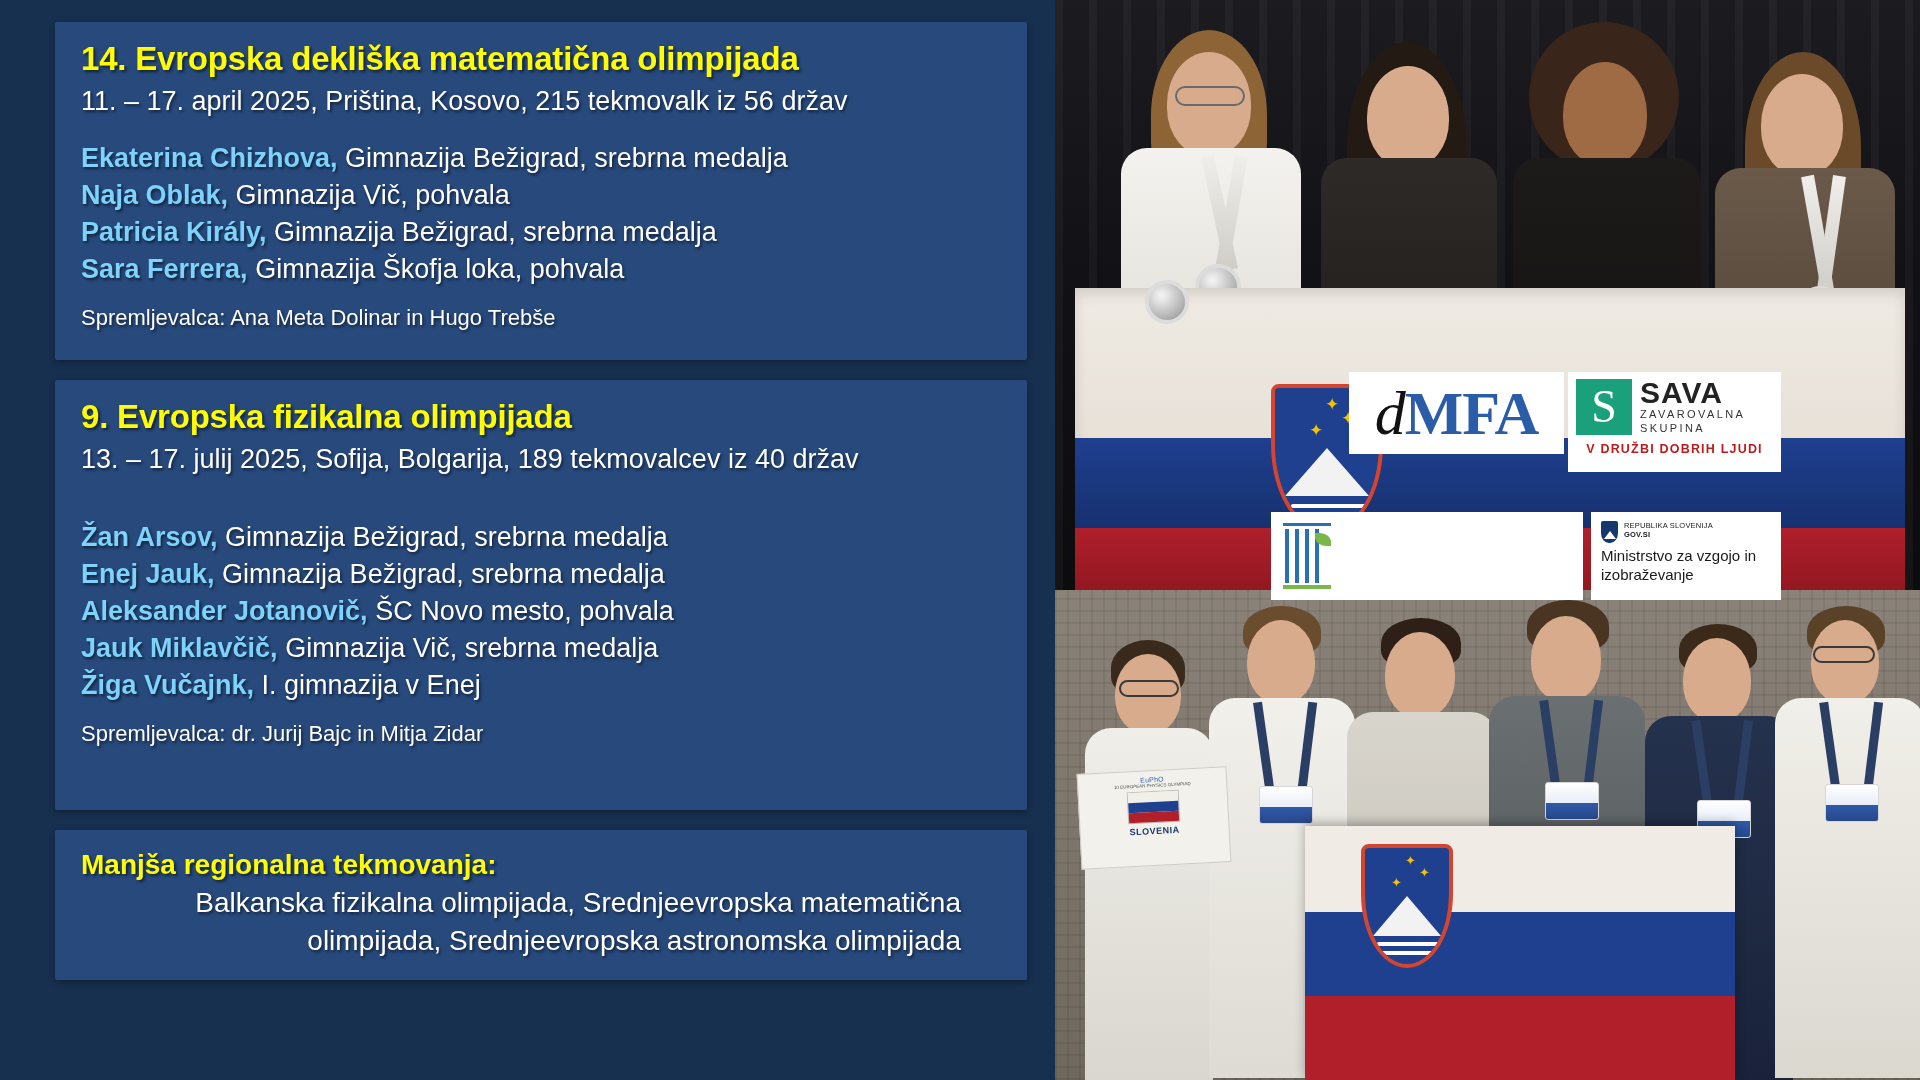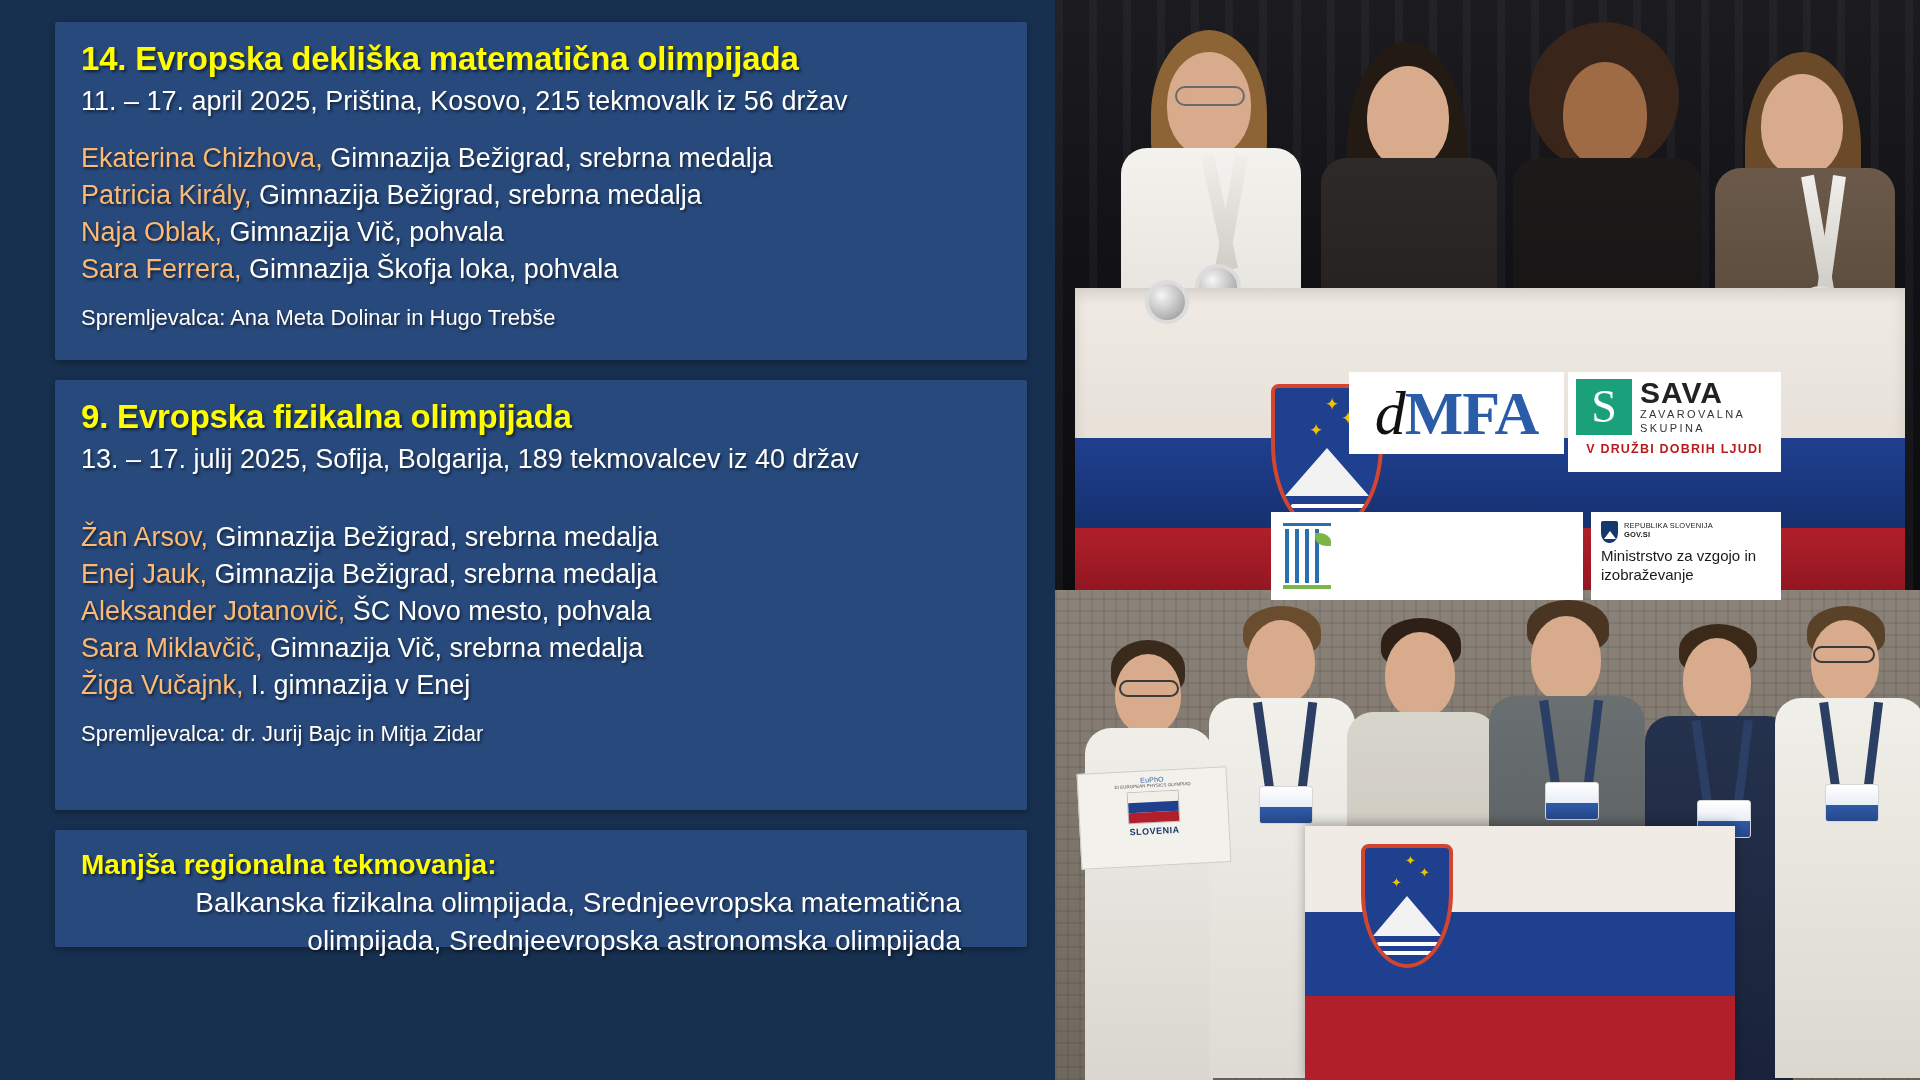--- a/index.html
+++ b/index.html
@@ -52,22 +52,22 @@
 
   .entries { margin-top: 22px; }
   .entry {
     font-size: 27px;
     line-height: 1.37;
     color: #ffffff;
     text-shadow: 1.5px 1.5px 3px rgba(0,0,0,.55);
     white-space: nowrap;
   }
   .entry .nm {
-    color: #fdba74;
-    font-weight: normal;
+    color: #7dd3fc;
+    font-weight: bold;
   }
   .escort {
     margin-top: 16px;
     font-size: 22px;
     color: #ffffff;
     line-height: 1.3;
     text-shadow: 1.5px 1.5px 3px rgba(0,0,0,.55);
     white-space: nowrap;
   }
 
@@ -296,24 +296,24 @@
 
     <div class="panel" id="panel-math" style="height:338px;">
       <div class="panel-title">14. Evropska dekliška matematična olimpijada</div>
       <div class="panel-sub">11. – 17. april 2025, Priština, Kosovo, 215 tekmovalk iz 56 držav</div>
 
       <div class="entries">
         <div class="entry">
           <span class="nm">Ekaterina Chizhova,</span><span> Gimnazija Bežigrad, srebrna medalja</span>
         </div>
         <div class="entry">
+          <span class="nm">Naja Oblak,</span><span> Gimnazija Vič, pohvala</span>
+        </div>
+        <div class="entry">
           <span class="nm">Patricia Király,</span><span> Gimnazija Bežigrad, srebrna medalja</span>
-        </div>
-        <div class="entry">
-          <span class="nm">Naja Oblak,</span><span> Gimnazija Vič, pohvala</span>
         </div>
         <div class="entry">
           <span class="nm">Sara Ferrera,</span><span> Gimnazija Škofja loka, pohvala</span>
         </div>
       </div>
 
       <div class="escort">Spremljevalca: Ana Meta Dolinar in Hugo Trebše</div>
     </div>
 
     <div class="panel" id="panel-phys" style="height:430px;">
@@ -324,31 +324,31 @@
         <div class="entry">
           <span class="nm">Žan Arsov,</span><span> Gimnazija Bežigrad, srebrna medalja</span>
         </div>
         <div class="entry">
           <span class="nm">Enej Jauk,</span><span> Gimnazija Bežigrad, srebrna medalja</span>
         </div>
         <div class="entry">
           <span class="nm">Aleksander Jotanovič,</span><span> ŠC Novo mesto, pohvala</span>
         </div>
         <div class="entry">
-          <span class="nm">Sara Miklavčič,</span><span> Gimnazija Vič, srebrna medalja</span>
+          <span class="nm">Jauk Miklavčič,</span><span> Gimnazija Vič, srebrna medalja</span>
         </div>
         <div class="entry">
           <span class="nm">Žiga Vučajnk,</span><span> I. gimnazija v Enej</span>
         </div>
       </div>
 
       <div class="escort">Spremljevalca: dr. Jurij Bajc in Mitja Zidar</div>
     </div>
 
-    <div class="panel" id="panel-regional" style="height:117px;">
+    <div class="panel" id="panel-regional" style="height:150px;">
       <div class="panel-lead">Manjša regionalna tekmovanja:</div>
       <div class="panel-body">Balkanska fizikalna olimpijada, Srednjeevropska matematična olimpijada, Srednjeevropska astronomska olimpijada</div>
     </div>
 
   </div>
 
   <div id="right-col">
 
     <div class="photo" id="photo-girls">
       <div class="backdrop-top"></div>

